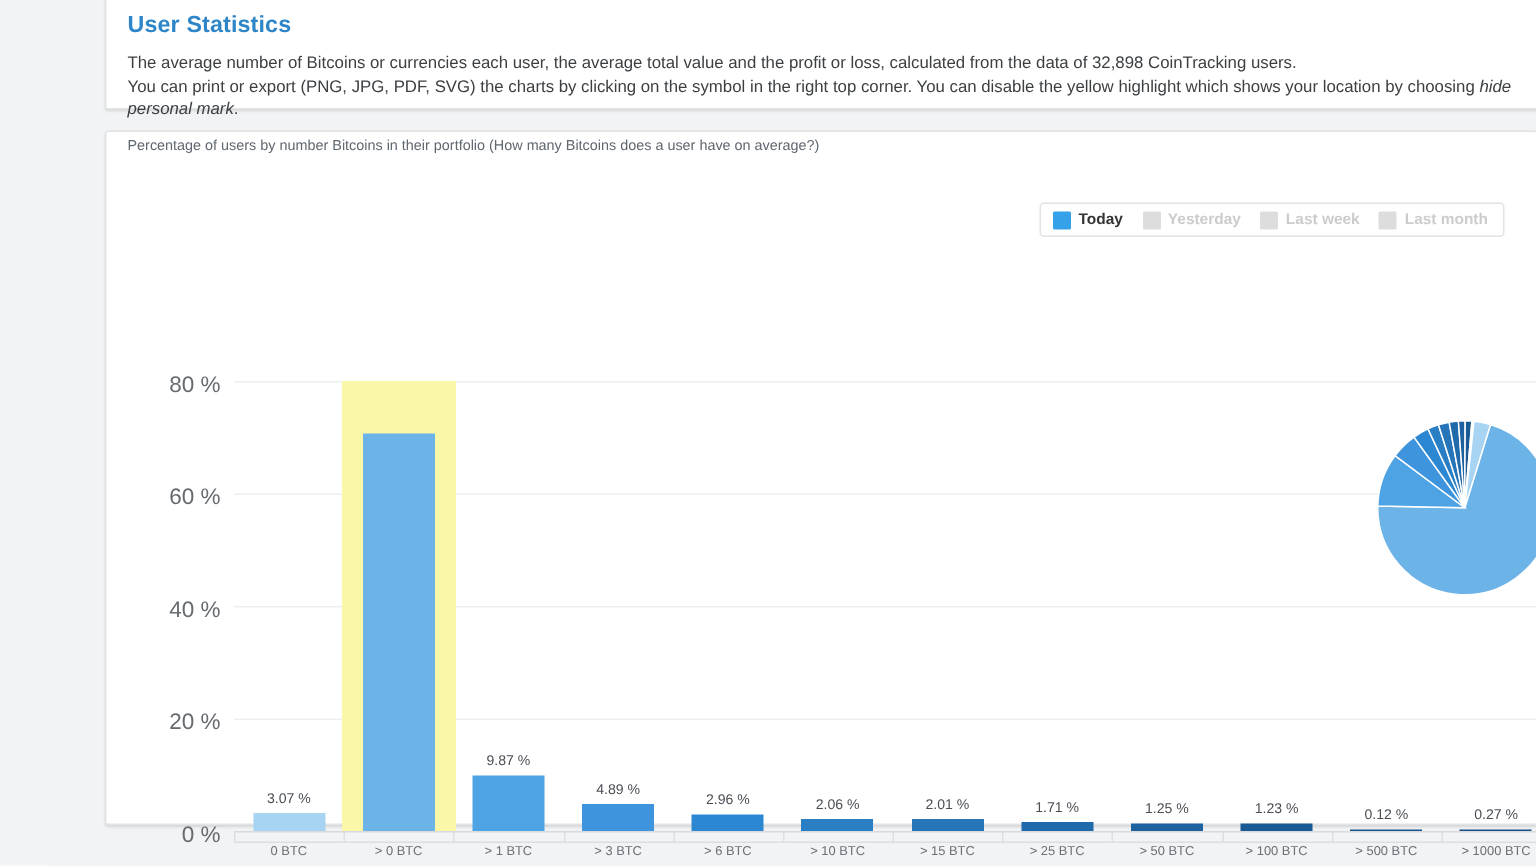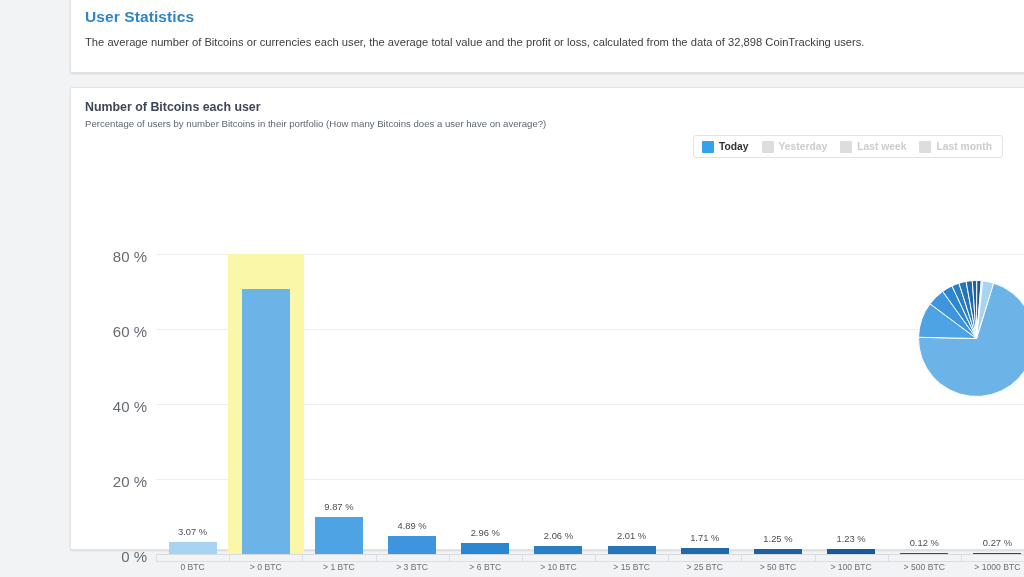--- a/index.html
+++ b/index.html
@@ -175,26 +175,28 @@
 </style>
 </head>
 <body>
 
 <div class="page">
 
   <div class="card" id="header-card">
     <div class="page-title">User Statistics</div>
     <div class="page-desc">
       <div>The average number of Bitcoins or currencies each user, the average total value and the profit or loss, calculated from the data of 32,898 CoinTracking users.</div>
+      <div>
+        <span>You can print or export (PNG, JPG, PDF, SVG) the charts by clicking on the symbol in the right top corner. You can disable the yellow highlight which shows your location by choosing </span><span class="it">hide personal mark</span><span>.</span>
+      </div>
     </div>
   </div>
 
   <div class="card" id="chart-card">
 
-    <div class="chart-title">Number of Bitcoins each user</div>
     <div class="chart-subtitle">Percentage of users by number Bitcoins in their portfolio (How many Bitcoins does a user have on average?)</div>
 
     <div class="legend-box">
       <div class="legend-item active">
         <span class="legend-swatch" style="background:#34a1e8"></span>
         <span>Today</span>
       </div>
       <div class="legend-item inactive">
         <span class="legend-swatch" style="background:#dddddd"></span>
         <span>Yesterday</span>

